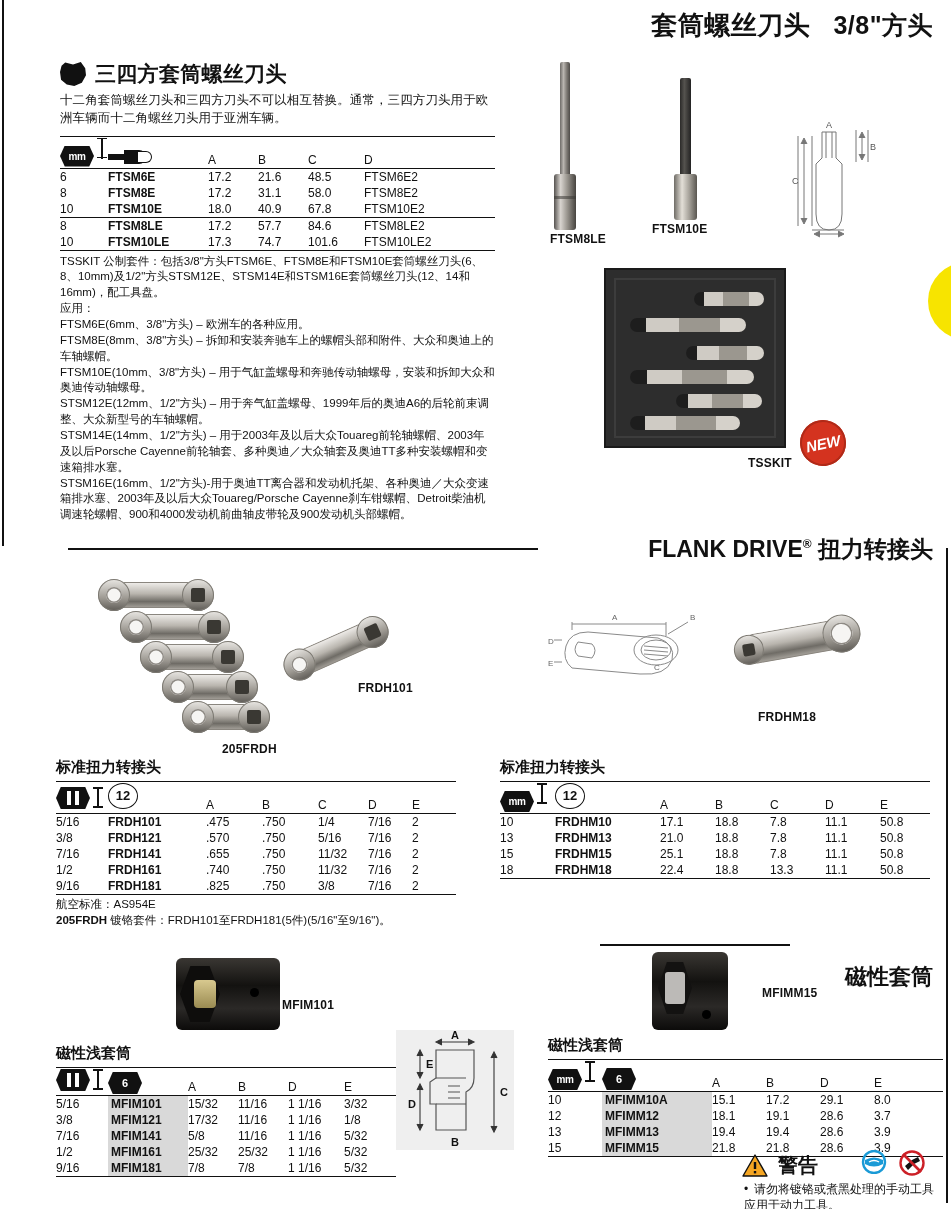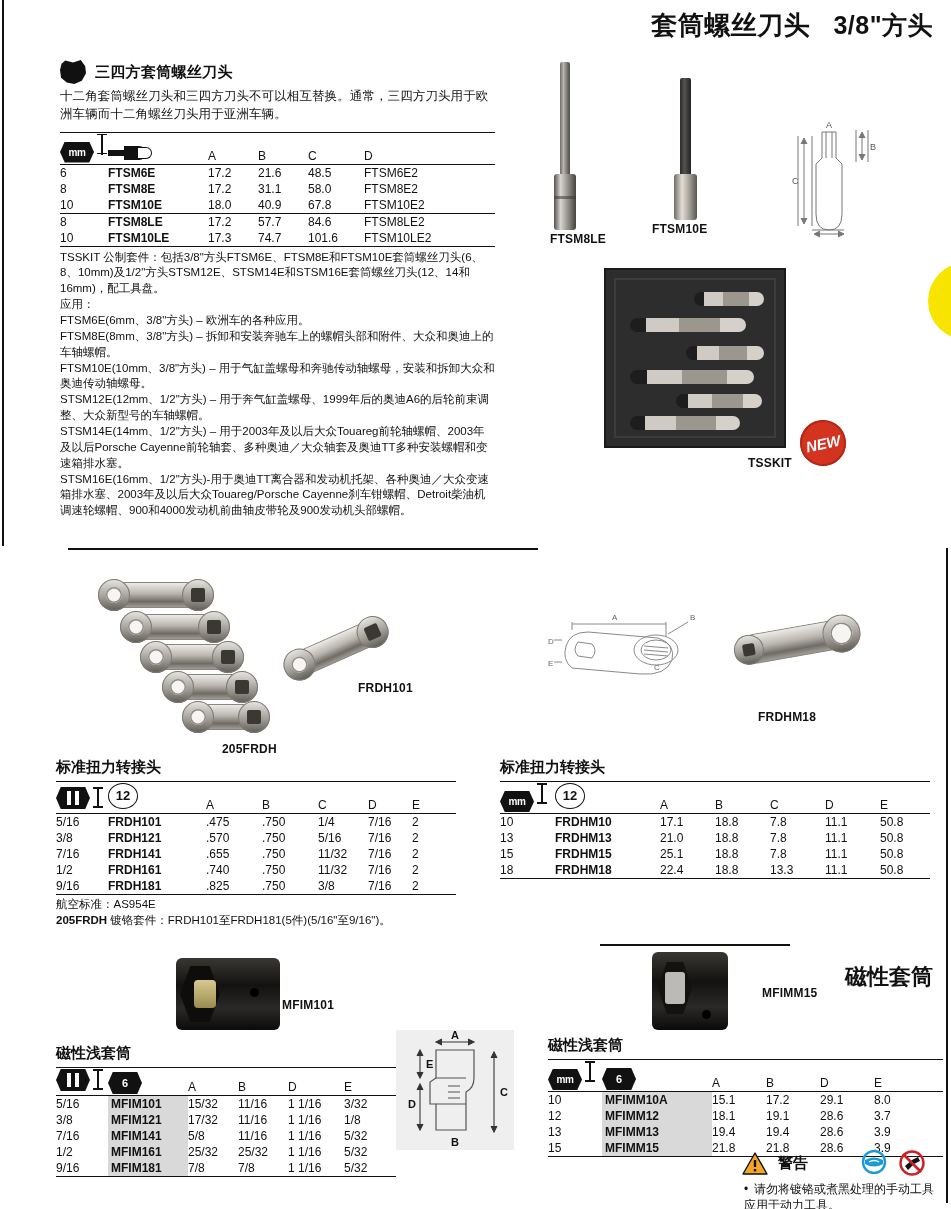--- a/index.html
+++ b/index.html
@@ -32,21 +32,21 @@
   }
   .top-title .sub { font-size:25px; }
 
   
   .sec1 { position:absolute; left:60px; top:60px; width:435px; }
   .sec1-head { display:flex; align-items:center; gap:9px; margin-bottom:4px; }
   .blob {
     width:26px; height:24px; background:#111; flex:none;
     clip-path: polygon(20% 2%,50% 10%,80% 0%,97% 26%,100% 55%,84% 86%,55% 100%,26% 94%,4% 74%,0% 42%,6% 16%);
   }
-  .sec1-head h2 { font-size:15px; font-weight:bold; letter-spacing:.3px;font-family:Liberation Serif, serif; }
+  .sec1-head h2 { font-size:21px; font-weight:bold; letter-spacing:.3px;font-family:Liberation Serif, serif; }
   .sec1-intro { font-size:12.5px; line-height:1.42; letter-spacing:.1px; }
 
   
   table.spec { width:100%; border-collapse:collapse; }
   table.spec td, table.spec th { font-size:12px; padding:1px 0; text-align:left; vertical-align:bottom; }
   .rule-top    { border-top:1.6px solid #111; }
   .rule-bot    { border-bottom:1.6px solid #111; }
   .rule-thin   { border-bottom:1px solid #111; }
 
   .hdr-row td { padding-bottom:2px; font-size:13px; }
@@ -199,21 +199,21 @@
 
   #socket-dwg { position:absolute; left:396px; top:1030px; width:118px; height:120px; }
 
   
   .warn-wrap { position:absolute; left:742px; top:1152px; width:205px; }
   .warn-row { display:flex; align-items:center; gap:10px; }
   .warn-tri {
     width:26px; height:23px; position:relative; flex:none;
   }
   .warn-tri svg { display:block; }
-  .warn-title { font-size:15px; font-weight:bold; }
+  .warn-title { font-size:20px; font-weight:bold; }
   .warn-icons { position:absolute; left:860px; top:1150px; display:flex; gap:10px; }
   .ico-goggles { width:28px; height:22px; }
   .ico-noimpact { width:28px; height:28px; }
   .warn-text { position:absolute; left:744px; top:1182px; width:200px; font-size:12px; line-height:1.3; }
   .warn-text .bullet { display:inline-block; width:10px; }
 </style>
 </head>
 <body>
 
 <div class="page">
@@ -357,20 +357,24 @@
     <div class="tool" style="left:24px;  top:48px; width:116px;"></div>
     <div class="tool" style="left:80px;  top:76px; width:78px;"></div>
     <div class="tool" style="left:24px;  top:100px; width:124px;"></div>
     <div class="tool" style="left:70px;  top:124px; width:86px;"></div>
     <div class="tool" style="left:24px;  top:146px; width:110px;"></div>
   </div>
   <div class="photo-label" style="position:absolute;left:748px;top:456px;">TSSKIT</div>
   <div class="new-badge">NEW</div>
 
   <div class="band-rule" style="left:68px; top:548px; width:470px;"></div>
+  <div class="band-title" style="right:18px; top:534px;">
+    <span>FLANK DRIVE</span><sup>®</sup>
+    <span>扭力转接头</span>
+  </div>
 
   <div id="frdh-group">
     <div class="wrenchlet" style="left:30px;  top:4px;   width:96px;">
         <span class="ringend"></span>
         <span class="sqend"></span>
       </div>
     <div class="wrenchlet" style="left:52px;  top:36px;  width:90px;">
         <span class="ringend"></span>
         <span class="sqend"></span>
       </div>

